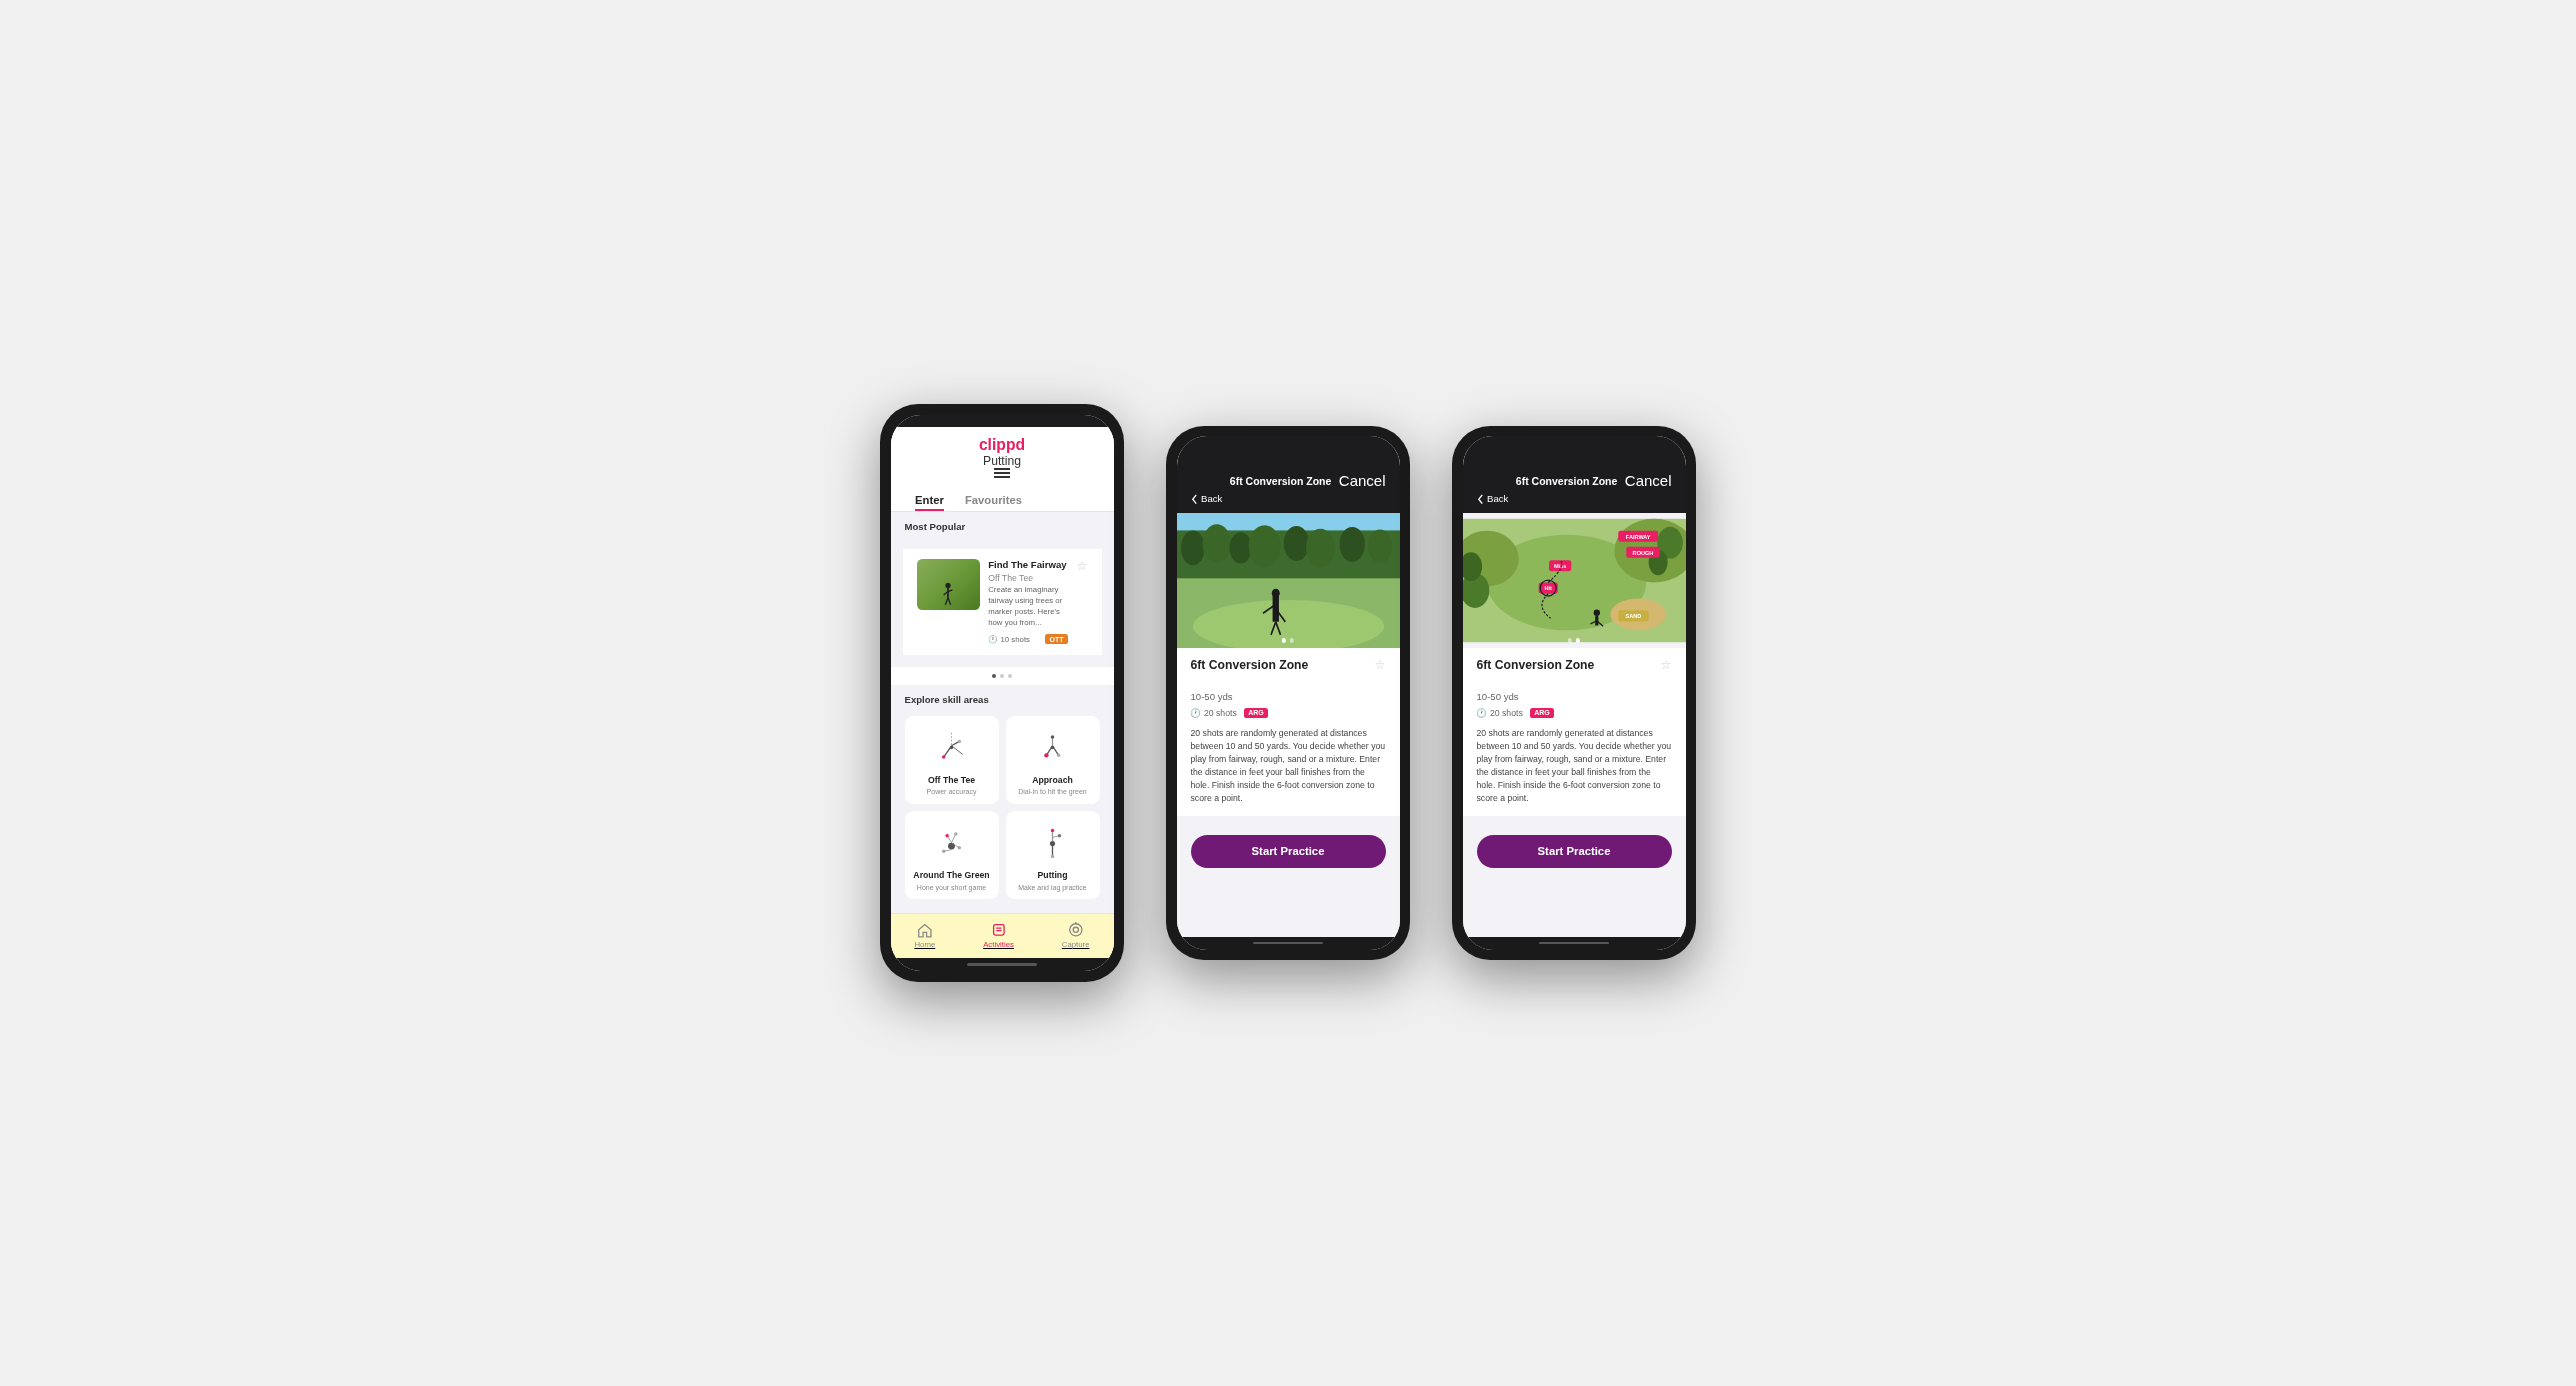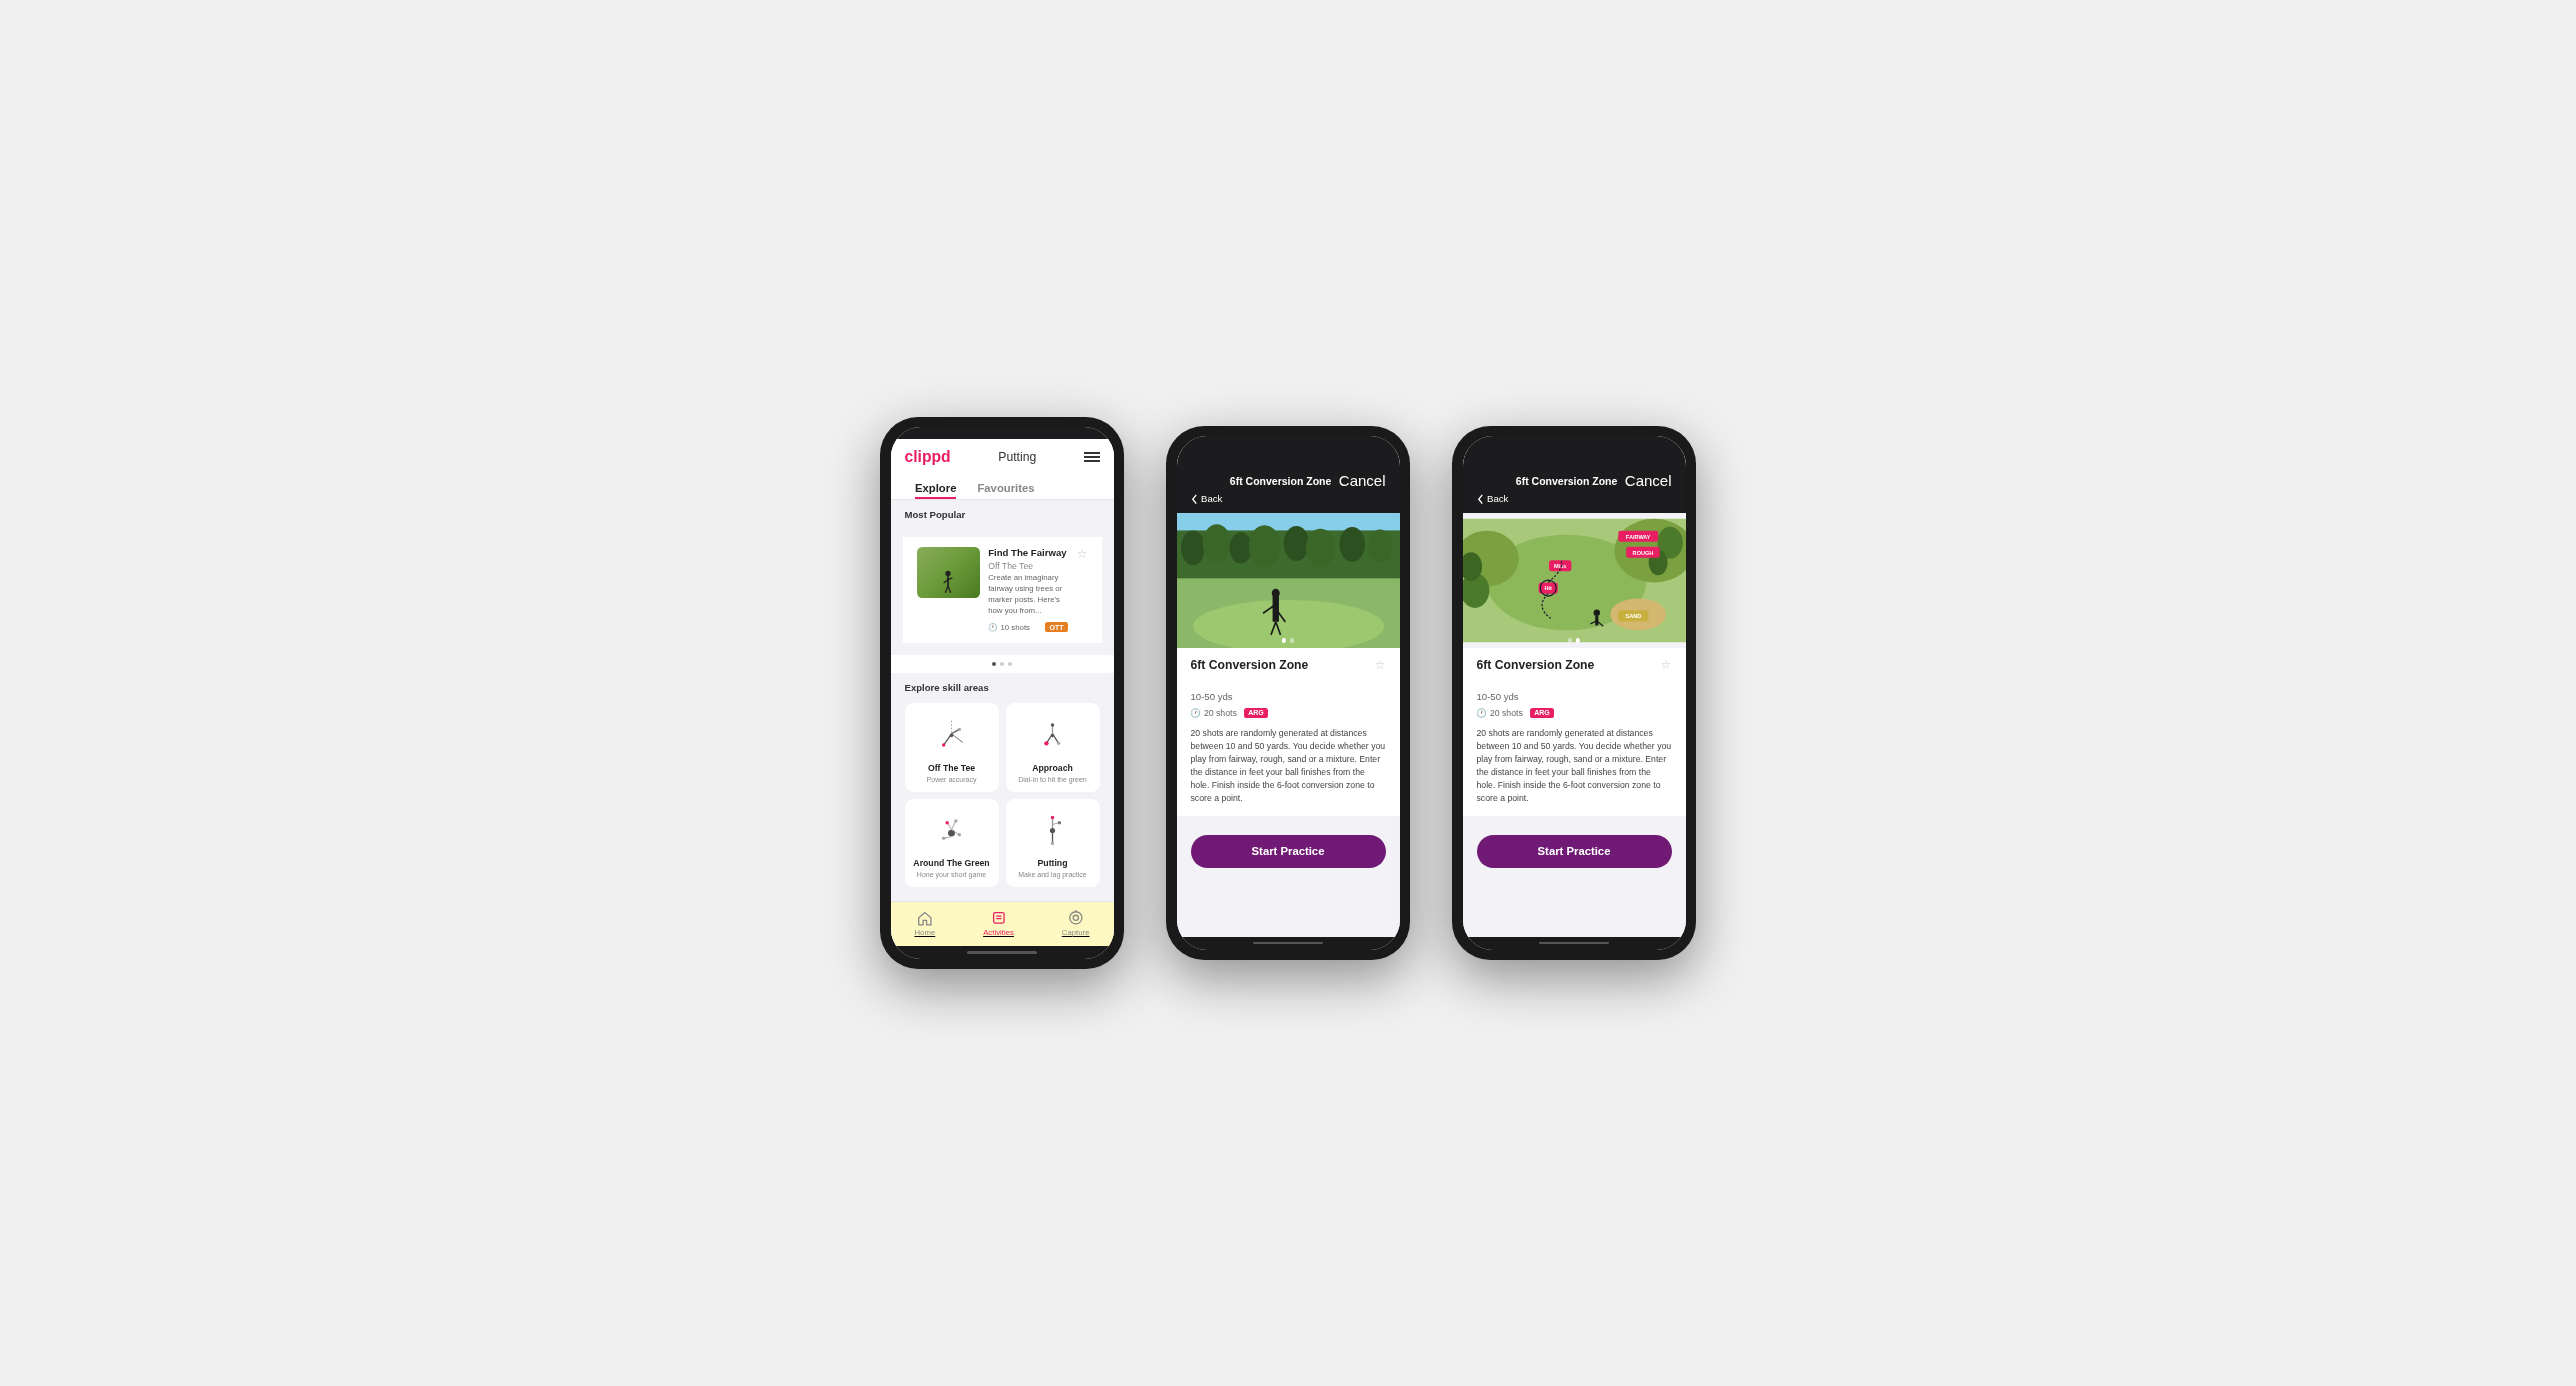--- a/index.html
+++ b/index.html
@@ -42,20 +42,21 @@
     .phone1 .screen {
       background: #f2f2f7;
       min-height: 488px;
     }
     .phone1 .top-bar {
       background: #fff;
       display: flex;
       justify-content: space-between;
       align-items: center;
       padding: 8.7px 14px;
+      flex-direction: column;
     }
     .logo-text {
       color: #e91e63;
       font-size: 15.7px;
       font-weight: 700;
     }
     .top-bar-title {
       color: #333;
       font-size: 12.2px;
       font-weight: 500;
@@ -427,21 +428,21 @@
           <span class="top-bar-title">Putting</span>
           <div class="hamburger">
             <span></span>
               <span></span>
               <span></span>
           </div>
         </div>
 
         <div class="tabs">
           <div class="tab active">
-            <span>Explore</span>
+            <span>Enter</span>
           </div>
           <div class="tab">
             <span>Favourites</span>
           </div>
         </div>
 
         <div class="section-label">Most Popular</div>
 
         <div class="card-scroll">
           <div class="drill-card">

